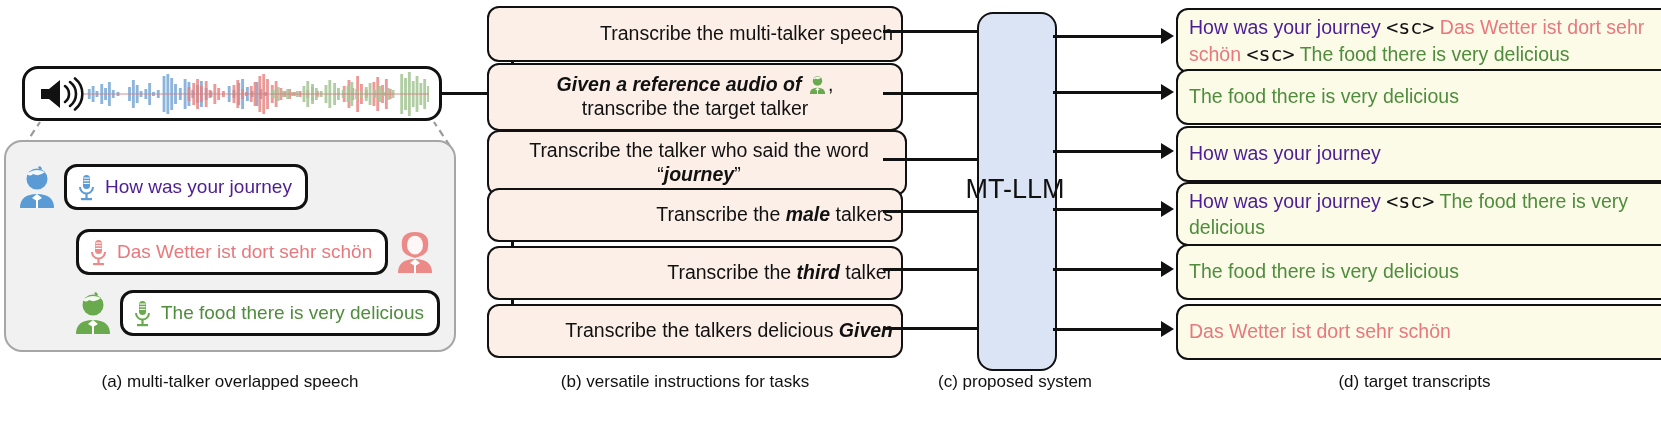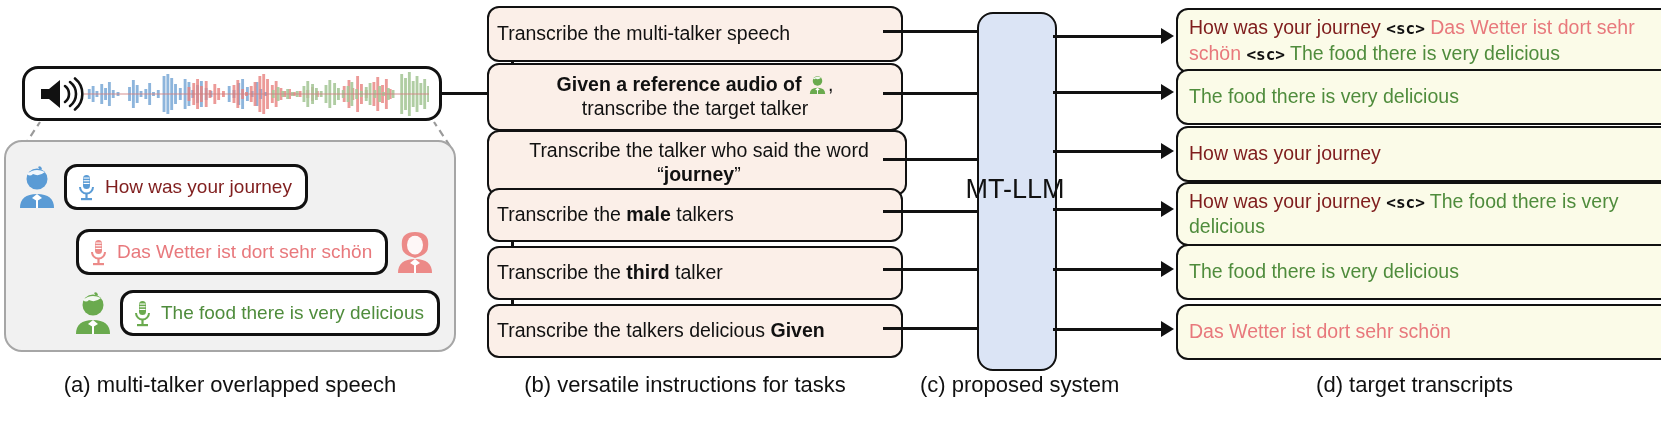--- a/index.html
+++ b/index.html
@@ -2,21 +2,21 @@
 <html><head>
 <meta charset="utf-8">
 <style>
   html,body{margin:0;padding:0;background:#ffffff;}
   body{font-family:"Liberation Sans","DejaVu Sans",sans-serif;}
   #fig{position:relative;width:1661px;height:431px;background:#fff;overflow:hidden;}
 
   
   .abs{position:absolute;box-sizing:border-box;}
   .caption{
-    position:absolute;font-size:22px;color:#111;white-space:nowrap;
+    position:absolute;font-size:17px;color:#111;white-space:nowrap;
     text-align:center;font-family:"Liberation Sans","DejaVu Sans",sans-serif;
   }
 
   
   .audiobar{
     left:22px;top:66px;width:420px;height:55px;
     border:3.2px solid #111;border-radius:16px;background:#fff;
     display:flex;align-items:center;
   }
   .spk-icon{margin-left:13px;width:46px;height:34px;flex:0 0 auto;}
@@ -41,25 +41,25 @@
   .vline{position:absolute;background:#111;width:2.6px;}
   .plus{
     position:absolute;width:34px;height:34px;border:2.8px solid #111;
     border-radius:50%;background:#fff;
   }
 
   
   .instr{
     position:absolute;left:487px;width:396px;
     border:2.8px solid #111;border-radius:12px;background:#fbefe8;
-    display:flex;align-items:center;justify-content:flex-start;
+    display:flex;align-items:center;justify-content:flex-end;
     text-align:center;font-size:19.5px;color:#111;line-height:1.22;
     padding:2px 8px;
   }
-  .instr b{font-weight:bold;}
+  .instr b{font-weight:bold;font-style:italic;}
   .inline-person{width:19px;height:19px;vertical-align:-3px;margin:0 1px;}
 
   
   .model{
     position:absolute;left:977px;top:12px;width:76px;height:355px;
     border:2.6px solid #111;border-radius:16px;background:#dbe4f5;
   }
   .model-label{
     position:absolute;left:977px;top:12px;width:76px;height:355px;
     display:flex;align-items:center;justify-content:center;
@@ -72,24 +72,24 @@
     border-left:13px solid #111;}
 
   
   .outbox{
     position:absolute;left:1176px;width:477px;
     border:2.8px solid #111;border-radius:12px;background:#fbfbe8;
     display:flex;align-items:center;
     font-size:19.5px;line-height:1.30;color:#111;
     padding:2px 11px;
   }
-  .c-blue{color:#7f1d1d;}
+  .c-blue{color:#4c1d95;}
   .c-red{color:#e8787c;}
   .c-green{color:#4f8c3c;}
-  .sc{color:#111;font-family:"DejaVu Sans Mono","Liberation Mono",monospace;font-size:16px;font-weight:bold;}
+  .sc{color:#111;font-family:"DejaVu Sans Mono","Liberation Mono",monospace;font-size:20px;}
 </style>
 </head>
 <body>
 
 <div id="fig">
 
   <div class="abs audiobar">
     <svg class="spk-icon" viewBox="0 0 46 34">
       <path d="M3 12 h8 L22 3 v28 L11 22 H3 Z" fill="#111"></path>
       <path d="M27 9 a10 10 0 0 1 0 16" stroke="#111" stroke-width="2.6" fill="none" stroke-linecap="round"></path>

